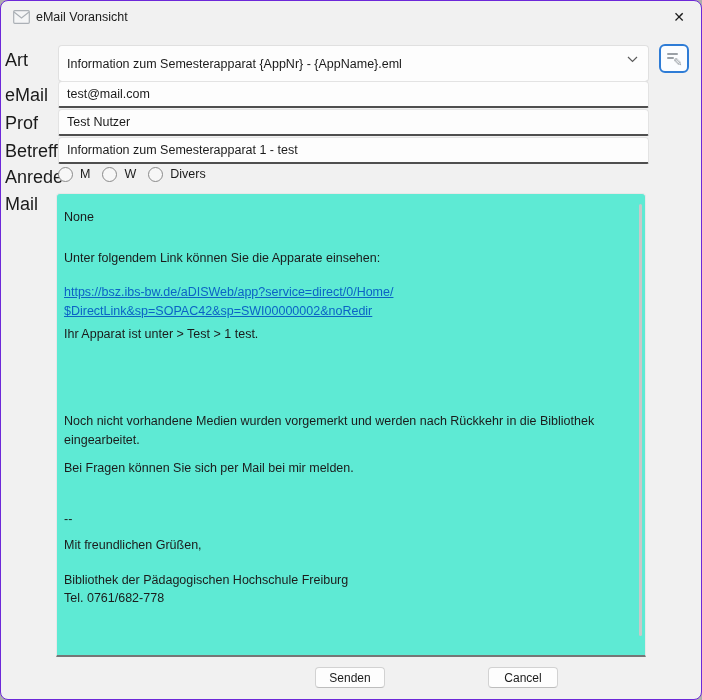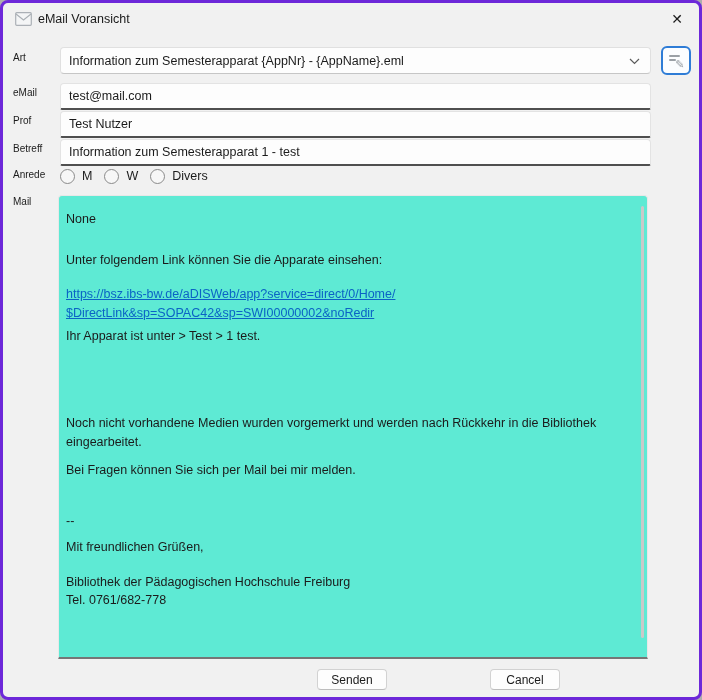--- a/index.html
+++ b/index.html
@@ -8,21 +8,21 @@
     background: #adadad;
     font-family: "Liberation Sans", sans-serif;
     color: #1b1b1b;
     position: relative;
     overflow: hidden;
   }
   .dialog {
     position: absolute;
     inset: 0;
     background: #f1f1f1;
-    border: 3px solid #6d28d9;
+    border: 1px solid #6d28d9;
     border-radius: 8px;
     overflow: hidden;
   }
   
   .titlebar {
     position: absolute; left: 0; top: 0; right: 0; height: 32px;
   }
   .titlebar .app-icon {
     position: absolute; left: 12px; top: 9px; width: 17px; height: 14px;
   }
@@ -30,26 +30,26 @@
     position: absolute; left: 35px; top: 9px;
     font-size: 12.5px; color: #1a1a1a;
   }
   .close-btn {
     position: absolute; right: 6px; top: 1px; width: 32px; height: 30px;
     display: flex; align-items: center; justify-content: center;
     font-size: 14px; color: #1a1a1a; cursor: default;
   }
   
   .fld-label {
-    position: absolute; left: 10px;
-    font-size: 10px; color: #1b1b1b; white-space: nowrap;
+    position: absolute; left: 4px;
+    font-size: 18px; color: #1b1b1b; white-space: nowrap;
   }
   
   .combobox {
-    position: absolute; left: 57px; top: 44px; width: 591px; height: 27px;
+    position: absolute; left: 57px; top: 44px; width: 591px; height: 37px;
     background: #fdfdfd;
     border: 1px solid #e0e0e0;
     border-bottom-color: #c6c6c6;
     border-radius: 4px;
     display: flex; align-items: center;
     padding: 0 26px 0 8px;
   }
   .combobox .cb-value {
     font-size: 12.5px; white-space: nowrap; overflow: hidden;
   }

